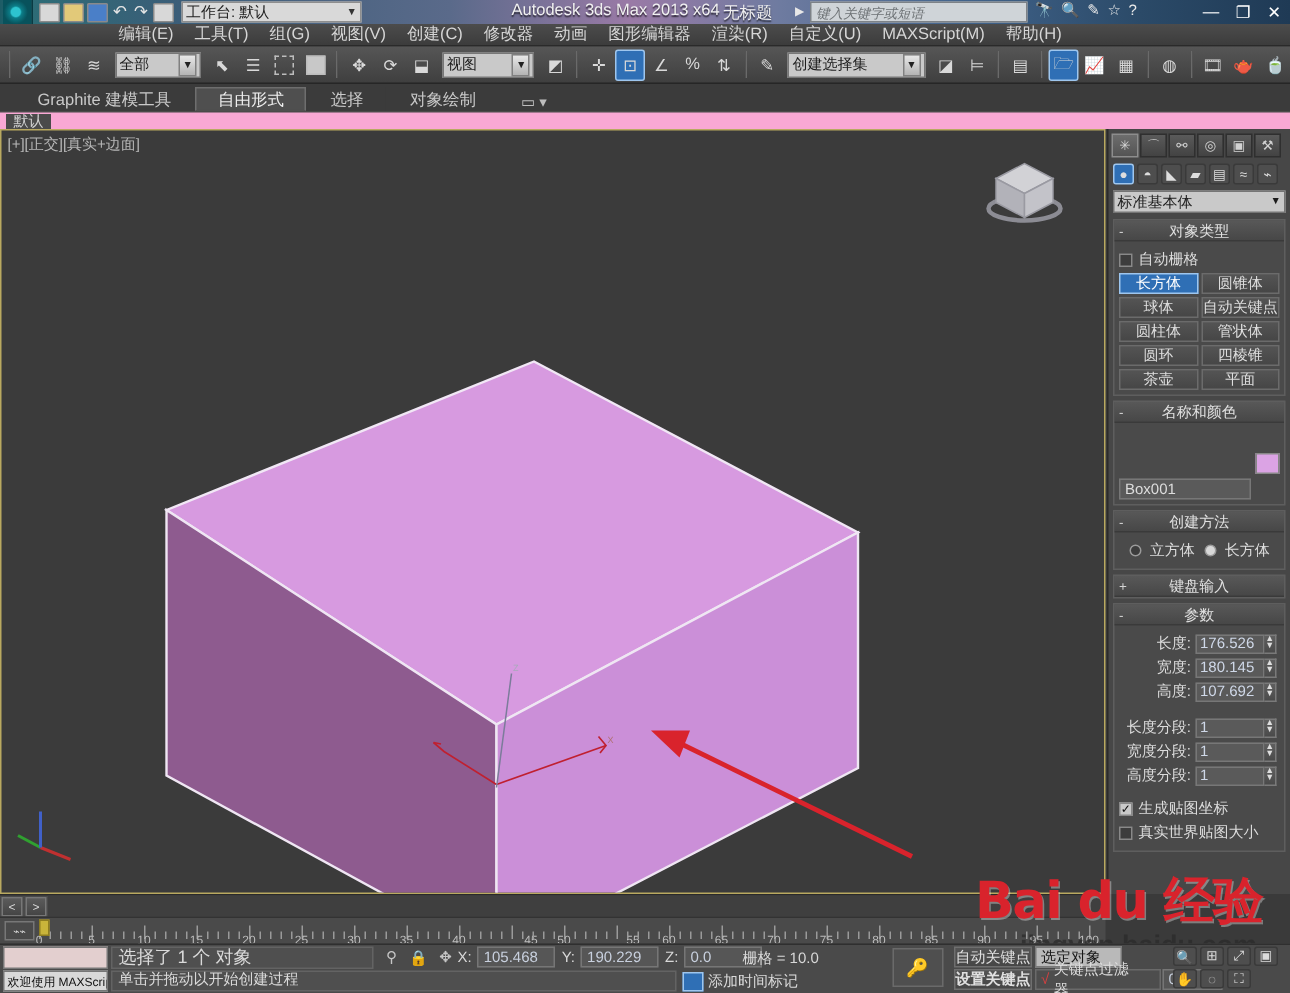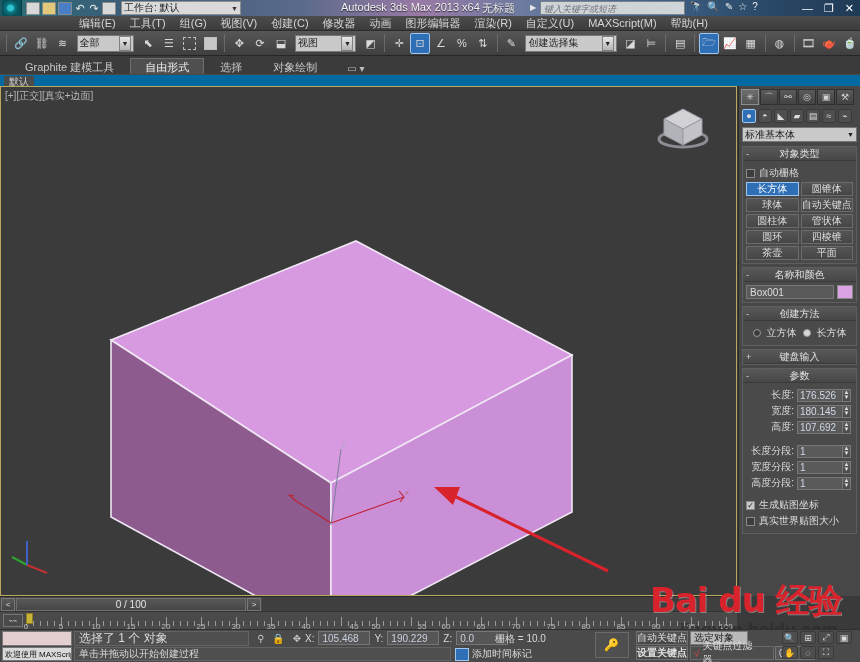--- a/index.html
+++ b/index.html
@@ -88,21 +88,21 @@
     position:absolute;left:0;top:56px;width:860px;height:30px;
     background:#3b3b3b;border-bottom:1px solid #242424;
   }
   .rtabs{display:flex;align-items:flex-end;height:18px;padding-left:10px;gap:1px;}
   .rtab{
     height:16px;padding:0 14px;line-height:16px;font-size:11px;color:#c9c9c9;
     background:#3b3b3b;border:1px solid transparent;
   }
   .rtab.on{background:#4f4f4f;border:1px solid #6e6e6e;border-bottom-color:#4f4f4f;color:#efefef;}
   .rtag{font-size:10px;color:#bdbdbd;margin-left:14px;}
-  .rsub{height:12px;background:#0369a1;border-top:1px solid #4a4a4a;padding-left:4px;}
+  .rsub{height:12px;background:#f9a8d4;border-top:1px solid #4a4a4a;padding-left:4px;}
   .rsub span{font-size:10px;color:#d0d0d0;background:#4a4a4a;padding:0 5px;line-height:12px;display:inline-block;}
 
   
   .viewport{
     position:absolute;left:0;top:86px;width:737px;height:510px;
     background:#3b3b3b;border:1px solid #b9a960;overflow:hidden;
   }
   .vplabel{position:absolute;left:4px;top:2px;font-size:10px;color:#b6b6b6;}
   .cube-svg{position:absolute;left:0;top:0;}
   .viewcube{position:absolute;right:22px;top:8px;width:62px;height:62px;}
@@ -138,21 +138,21 @@
   .cbox{width:9px;height:9px;background:#3d3d3d;border:1px solid #898989;display:inline-block;
     font-size:8px;line-height:8px;text-align:center;color:#111;}
   .cbox.on{background:#c9c9c9;}
   .btngrid{display:grid;grid-template-columns:1fr 1fr;gap:2px;}
   .obtn{
     height:14px;background:linear-gradient(#545454,#464646);border:1px solid #6b6b6b;
     font-size:10px;color:#dedede;display:flex;align-items:center;justify-content:center;
   }
   .obtn.on{background:#2f6fb5;border-color:#9ec6ee;color:#fff;}
   .namerow{display:flex;gap:3px;align-items:center;}
-  .nfield{flex:1;height:14px;background:#5a5a5a;border:1px solid #777;color:#ddd;font-size:10px;padding:0 3px;line-height:13px;}
+  .nfield{flex:1;height:14px;background:#5a5a5a;border:1px solid #777;color:#ddd;font-size:10px;padding:0 3px;line-height:13px;margin-top:34px;}
   .swatch{width:16px;height:14px;border:1px solid #888;}
   .radrow{display:flex;gap:6px;justify-content:center;align-items:center;font-size:10px;color:#ddd;margin:2px 0;}
   .rad{width:8px;height:8px;border-radius:50%;background:#3c3c3c;border:1px solid #9a9a9a;display:inline-block;}
   .rad.on{background:#d8d8d8;}
   .prow{display:flex;align-items:center;justify-content:flex-end;gap:3px;margin:2px 2px;}
   .plabel{font-size:10px;color:#dcdcdc;white-space:nowrap;}
   .spin{display:flex;align-items:center;}
   .sfield{width:46px;height:13px;background:#5a5a5a;border:1px solid #777;color:#cfd8e8;font-size:10px;
     text-align:left;padding:0 2px;line-height:12px;}
   .sbtn{width:8px;height:13px;background:linear-gradient(#5f5f5f,#4a4a4a);border:1px solid #7a7a7a;border-left:none;
@@ -523,23 +523,20 @@
         <div class="chk">
           <span class="cbox"></span>
           <span>真实世界贴图大小</span>
         </div>
       </div>
     </div>
   </div>
 
   <div class="timeslider">
     <div class="ts-arrow">&lt;</div>
-    <div class="ts-bar">
-      <div class="ts-handle">0 / 100</div>
-    </div>
     <div class="ts-arrow">&gt;</div>
     <div class="ts-rest"></div>
   </div>
 
   <div class="trackbar">
     <div class="tb-key">⌁⌁</div>
     <div class="ruler" id="ruler">
         <div class="tick" style="left: 0px; height: 9px;"></div>
         <div class="ticklab" style="left: 0px;">0</div>
         <div class="tick" style="left: 7px; height: 5px;"></div>

